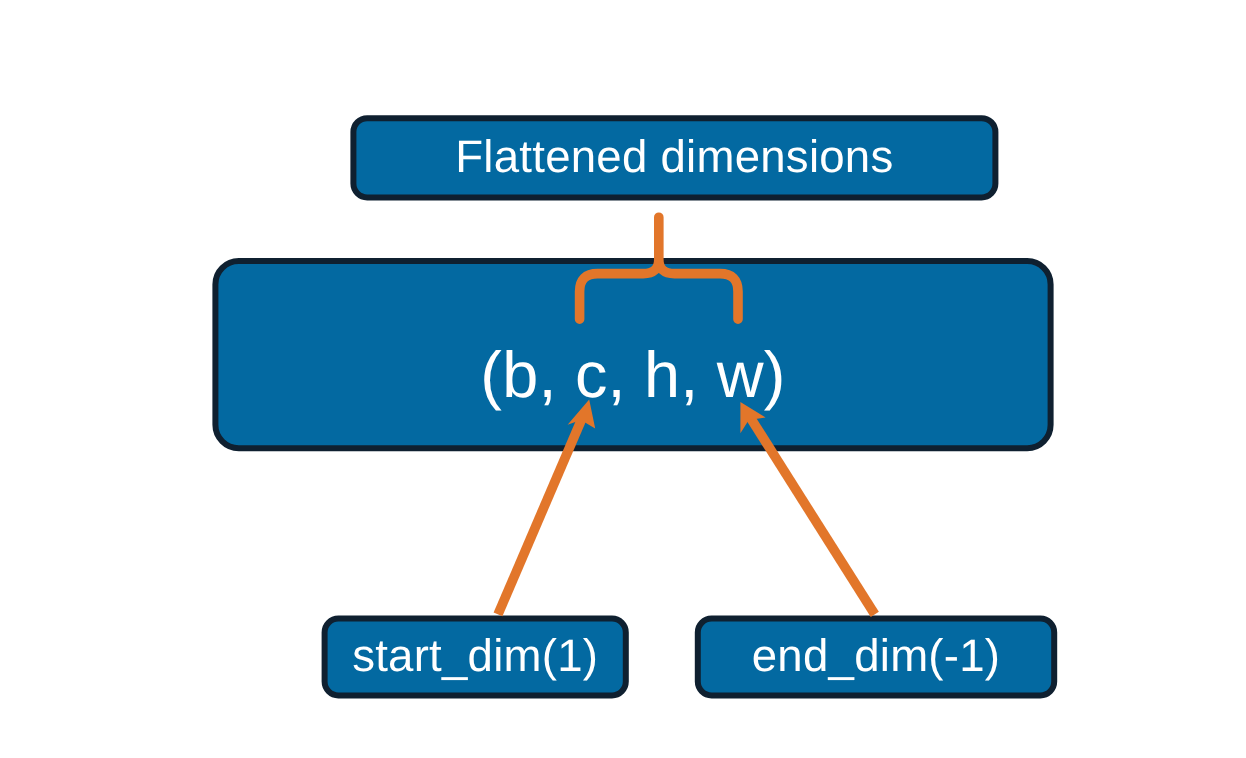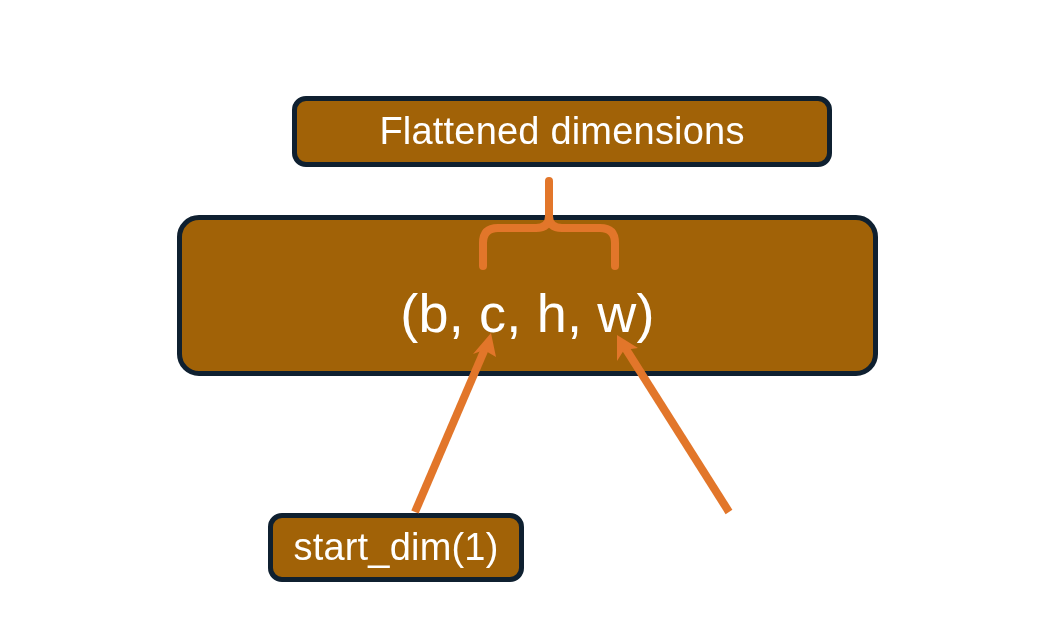--- a/index.html
+++ b/index.html
@@ -13,21 +13,21 @@
   #canvas {
     position: relative;
     width: 1038px;
     height: 632px;
     background: #ffffff;
     overflow: hidden;
   }
   .node {
     position: absolute;
     box-sizing: border-box;
-    background: #a16207;
+    background: #0369a1;
     border: 5px solid #0f2030;
     border-radius: 16px;
     display: flex;
     align-items: center;
     justify-content: center;
     color: #ffffff;
     font-weight: 400;
     letter-spacing: 0.2px;
     white-space: nowrap;
     z-index: 2;
@@ -97,20 +97,23 @@
   </div>
 
   <div class="node" id="node-shape">
     <span class="shape-text">(b, c, h, w)</span>
   </div>
 
   <div class="node" id="node-start">
     <span class="node-text">start_dim(1)</span>
   </div>
 
+  <div class="node" id="node-end">
+    <span class="node-text">end_dim(-1)</span>
+  </div>
 
   <svg id="overlay-brace" viewBox="0 0 1038 632">
     <path d="M 483 266
              L 483 243
              Q 483 228 498 228
              L 536 228
              Q 549 228 549 216
              L 549 181
              L 549 216
              Q 549 228 562 228

